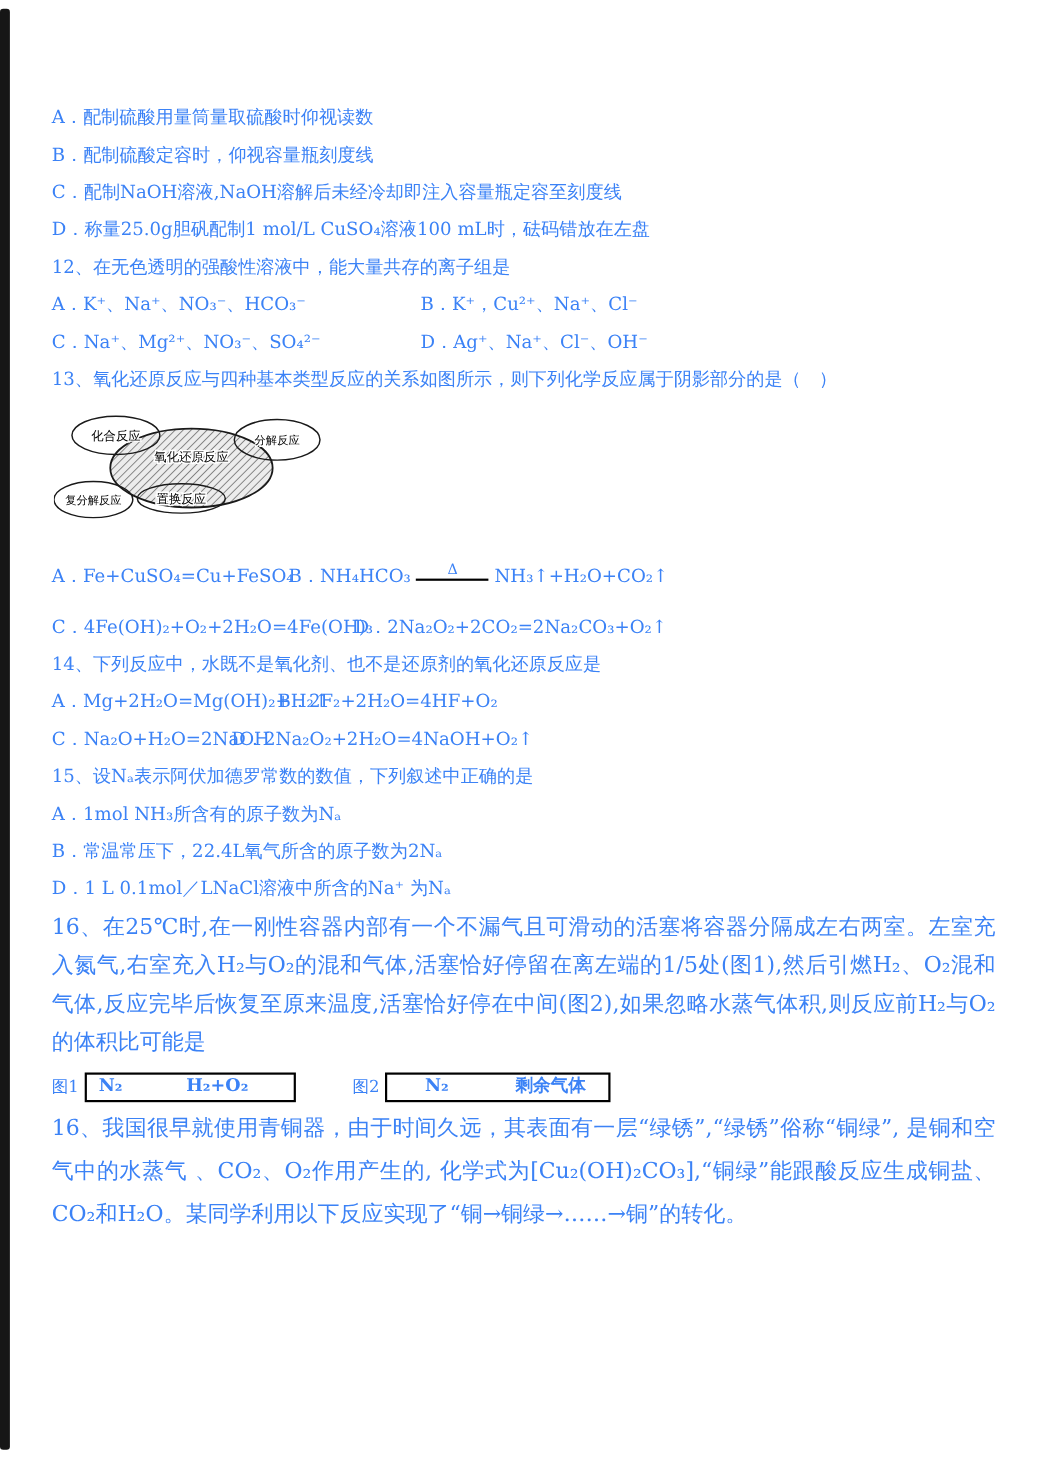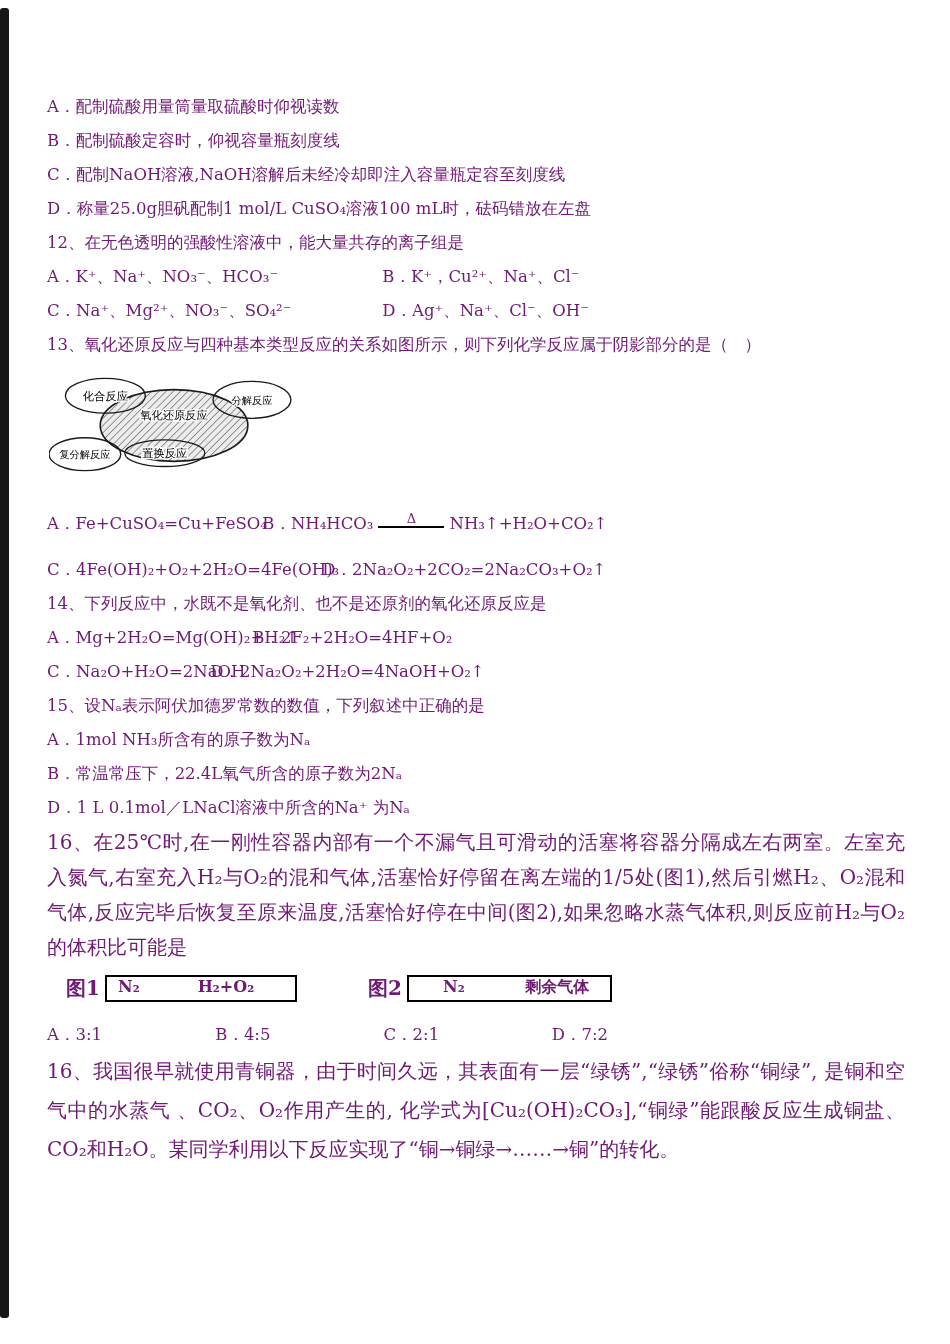--- a/index.html
+++ b/index.html
@@ -4,21 +4,21 @@
 <style>
   * { box-sizing: border-box; }
   html, body { margin: 0; padding: 0; background: #ffffff; }
   .page {
     position: relative;
     width: 950px;
     height: 1344px;
     background: #ffffff;
     overflow: hidden;
     font-family: "DejaVu Serif", "Liberation Serif", serif;
-    color: #701a75;
+    color: #3b82f6;
   }
   .edge-strip {
     position: absolute;
     left: 0; top: 8px;
     width: 9px; height: 1310px;
     background: #161616;
     border-radius: 3px;
   }
   .content {
     position: absolute;
@@ -75,21 +75,21 @@
   .heat-delta {
     position: absolute;
     left: 50%; bottom: 1px;
     transform: translateX(-50%);
     font-size: 13px;
     line-height: 1;
   }
 
   
   .fig-row { display: flex; align-items: center; margin: 10px 0 4px; }
-  .fig-label { font-size: 20px; font-weight: bold; margin-right: 5px; white-space: nowrap; margin-left: 19px; }
+  .fig-label { font-size: 15px; font-weight: normal; margin-right: 5px; white-space: nowrap; }
   .gas-box {
     display: inline-flex;
     align-items: flex-start;
     height: 27px;
     border: 2px solid #000;
     font-weight: bold;
     font-size: 16px;
   }
   .box1 { width: 192px; }
   .box2 { width: 205px; }
@@ -194,26 +194,20 @@
         <span class="fig2-group">
           <span class="fig-label">图2</span>
           <span class="gas-box box2">
             <span class="cell cell-n2-2">N₂</span>
             <span class="piston"></span>
             <span class="cell cell-rest">剩余气体</span>
           </span>
         </span>
       </div>
 
-      <p class="ln optrow16">
-        <span class="col w163">A．3:1</span>
-        <span class="col w163">B．4:5</span>
-        <span class="col w163">C．2:1</span>
-        <span>D．7:2</span>
-      </p>
     </section>
 
 
     <section>
       <p class="para para17">16、我国很早就使用青铜器，由于时间久远，其表面有一层“绿锈”,“绿锈”俗称“铜绿”, 是铜和空气中的水蒸气 、CO₂、O₂作用产生的, 化学式为[Cu₂(OH)₂CO₃],“铜绿”能跟酸反应生成铜盐、CO₂和H₂O。某同学利用以下反应实现了“铜→铜绿→……→铜”的转化。</p>
     </section>
 
   </main>
 </div>
 

